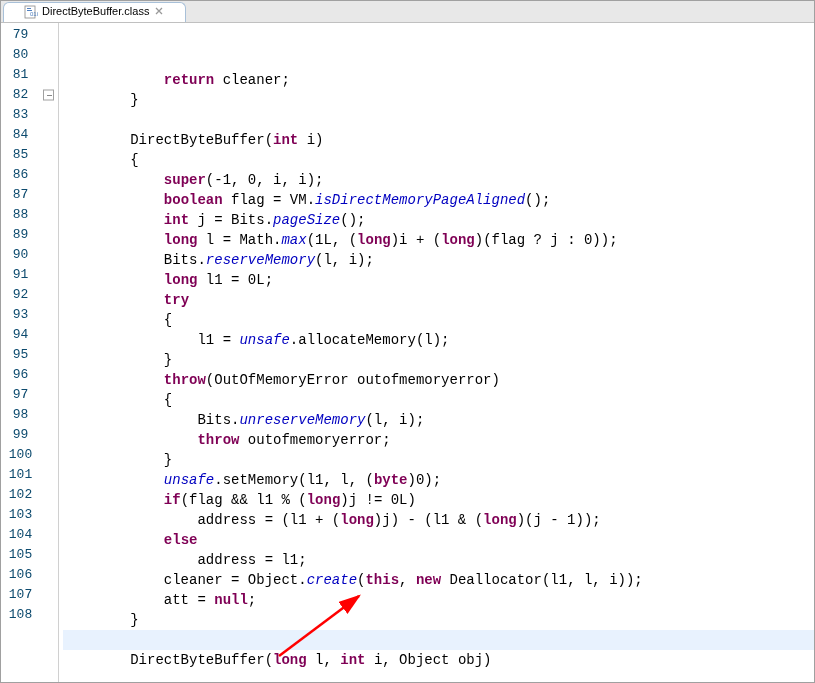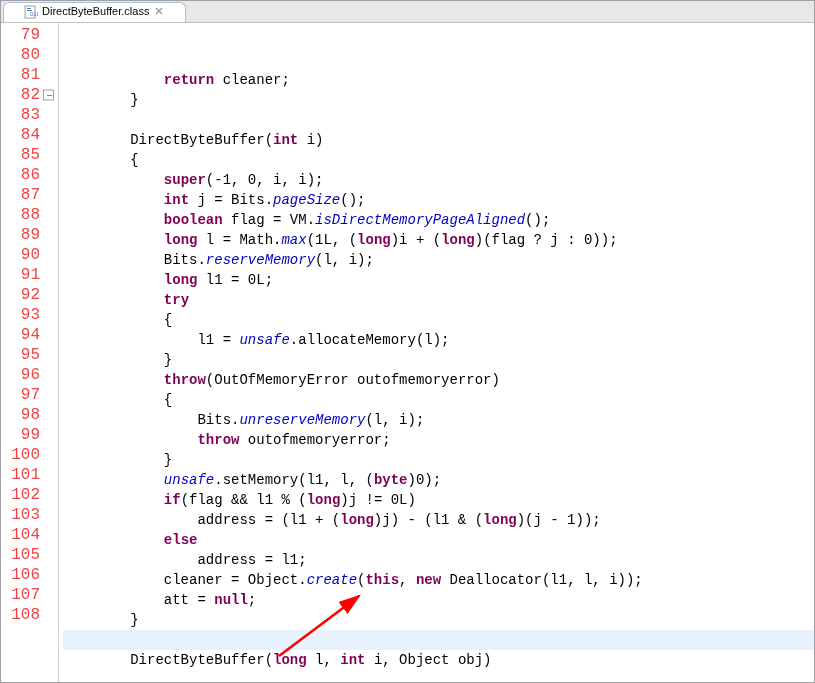--- a/index.html
+++ b/index.html
@@ -55,24 +55,24 @@
   position: relative;
 }
 .gutter {
   background: #fff;
   border-right: 1px solid #d0d0d0;
   width: 58px;
   padding-top: 2px;
   flex-shrink: 0;
 }
 .line-num {
-  text-align: right;
+  text-align: center;
   padding-right: 18px;
-  font-size: 16px;
-  color: #ef4444;
+  font-size: 13px;
+  color: #0c4a6e;
   height: 20px;
   line-height: 20px;
   font-family: Consolas, "Courier New", monospace;
   position: relative;
 }
 .fold-marker::after {
   content: '';
   position: absolute;
   right: 4px;
   top: 50%;
@@ -172,22 +172,22 @@
       <div class="line-num">107</div>
       <div class="line-num">108</div>
     </div>
   <div class="code" id="code">
     <div class="cl"><span>            </span><span class="kw">return</span><span> cleaner;</span></div>
       <div class="cl">        }</div>
       <div class="cl"></div>
       <div class="cl"><span>        DirectByteBuffer(</span><span class="kw">int</span><span> i)</span></div>
       <div class="cl">        {</div>
       <div class="cl"><span>            </span><span class="kw">super</span><span>(-1, 0, i, i);</span></div>
+      <div class="cl"><span>            </span><span class="kw">boolean</span><span> flag = VM.</span><span class="st">isDirectMemoryPageAligned</span><span>();</span></div>
       <div class="cl"><span>            </span><span class="kw">int</span><span> j = Bits.</span><span class="st">pageSize</span><span>();</span></div>
-      <div class="cl"><span>            </span><span class="kw">boolean</span><span> flag = VM.</span><span class="st">isDirectMemoryPageAligned</span><span>();</span></div>
       <div class="cl"><span>            </span><span class="kw">long</span><span> l = Math.</span><span class="st">max</span><span>(1L, (</span><span class="kw">long</span><span>)i + (</span><span class="kw">long</span><span>)(flag ? j : 0));</span></div>
       <div class="cl"><span>            Bits.</span><span class="st">reserveMemory</span><span>(l, i);</span></div>
       <div class="cl"><span>            </span><span class="kw">long</span><span> l1 = 0L;</span></div>
       <div class="cl"><span>            </span><span class="kw">try</span></div>
       <div class="cl">            {</div>
       <div class="cl"><span>                l1 = </span><span class="st">unsafe</span><span>.allocateMemory(l);</span></div>
       <div class="cl">            }</div>
       <div class="cl"><span>            </span><span class="kw">throw</span><span>(OutOfMemoryError outofmemoryerror)</span></div>
       <div class="cl">            {</div>
       <div class="cl"><span>                Bits.</span><span class="st">unreserveMemory</span><span>(l, i);</span></div>

